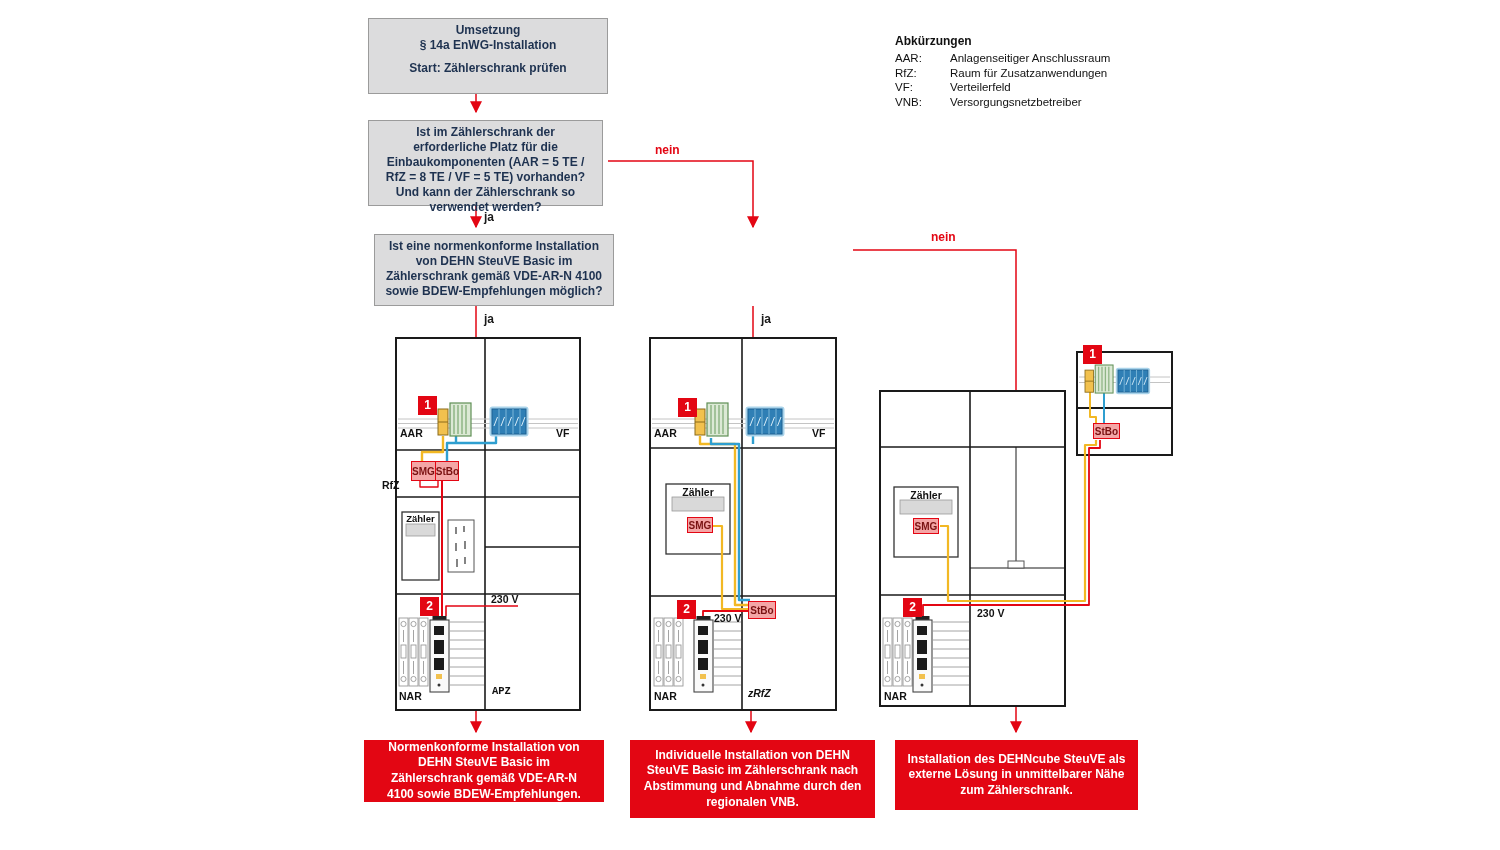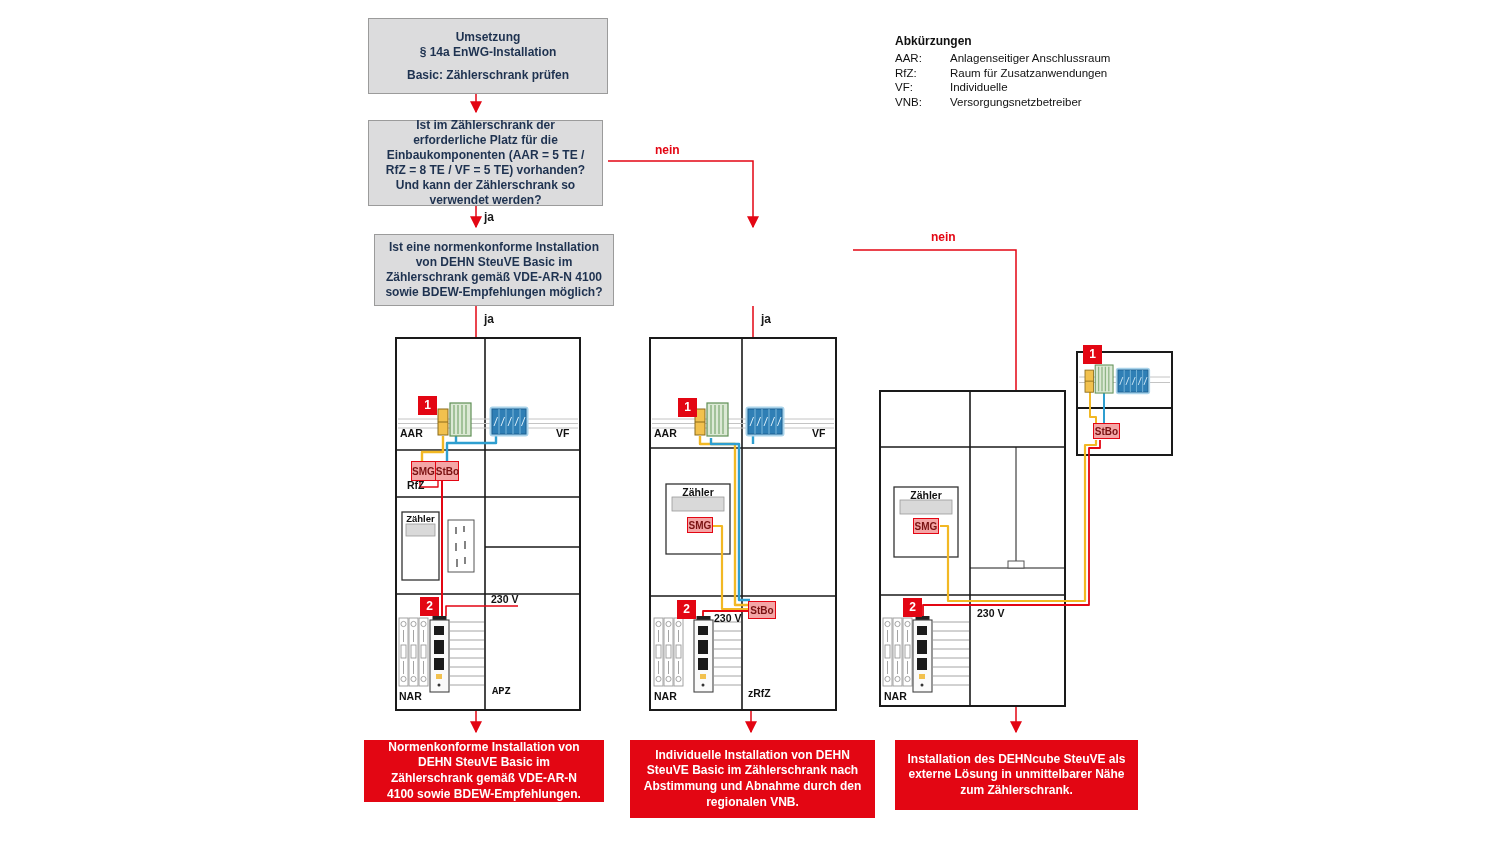--- a/index.html
+++ b/index.html
@@ -2,21 +2,21 @@
 <html lang="de"><head>
 <meta charset="utf-8">
 <style>
   html,body{margin:0;padding:0;background:#fff;}
   .canvas{position:relative;width:1500px;height:850px;background:#fff;overflow:hidden;
           font-family:"Liberation Sans",sans-serif;}
   .canvas svg{position:absolute;left:0;top:0;}
 
   .flowbox{position:absolute;box-sizing:border-box;background:#dcdcdd;border:1.5px solid #9b9b9b;
            color:#1e3250;font-weight:bold;font-size:12px;line-height:1.25;text-align:center;
-           display:flex;flex-direction:column;align-items:center;justify-content:center;padding:4px 10px;}
+           display:flex;flex-direction:column;align-items:center;padding:4px 10px;}
   .resultbox{position:absolute;box-sizing:border-box;background:#e30613;color:#fff;font-weight:bold;
              font-size:12px;line-height:1.3;text-align:center;display:flex;align-items:center;
              justify-content:center;padding:6px 12px;}
   .edgelabel{position:absolute;font-weight:bold;font-size:12px;}
   .edgelabel.no{color:#e30613;}
   .edgelabel.yes{color:#1a1a1a;}
 
   .cab-label{position:absolute;font-weight:bold;font-size:10.5px;color:#111;white-space:nowrap;}
   .small-label{position:absolute;font-weight:bold;font-size:9.5px;color:#111;white-space:nowrap;}
   .badge{position:absolute;width:19px;height:19px;background:#e30613;color:#fff;font-weight:bold;
@@ -170,21 +170,21 @@
       <path d="M476,711 V732" marker-end="url(#arr)"></path>
       <path d="M751,711 V732" marker-end="url(#arr)"></path>
       <path d="M1016,707 V732" marker-end="url(#arr)"></path>
     </g>
   </svg>
 
   <div class="flowbox" style="left:368px;top:18px;width:240px;height:76px;">
     <div>Umsetzung</div>
     <div>§ 14a EnWG-Installation</div>
     <div style="height:8px;"></div>
-    <div>Basic: Zählerschrank prüfen</div>
+    <div>Start: Zählerschrank prüfen</div>
   </div>
 
   <div class="flowbox" style="left:368px;top:120px;width:235px;height:86px;">
     <div>Ist im Zählerschrank der erforderliche Platz für die Einbaukomponenten (AAR = 5 TE / RfZ = 8 TE / VF = 5 TE) vorhanden? Und kann der Zählerschrank so verwendet werden?</div>
   </div>
 
   <div class="flowbox" style="left:368px;top:234px;width:240px;height:72px;margin-left:6px;">
     <div>Ist eine normenkonforme Installation von DEHN SteuVE Basic im Zählerschrank gemäß VDE-AR-N 4100 sowie BDEW-Empfehlungen möglich?</div>
   </div>
 
@@ -200,52 +200,52 @@
     <div class="row">
       <div class="k">AAR:</div>
       <div>Anlagenseitiger Anschlussraum</div>
     </div>
     <div class="row">
       <div class="k">RfZ:</div>
       <div>Raum für Zusatzanwendungen</div>
     </div>
     <div class="row">
       <div class="k">VF:</div>
-      <div>Individuelle</div>
+      <div>Verteilerfeld</div>
     </div>
     <div class="row">
       <div class="k">VNB:</div>
       <div>Versorgungsnetzbetreiber</div>
     </div>
   </div>
 
   <div class="badge" style="left:418px;top:396px;">1</div>
   <div class="cab-label" style="left:400px;top:427px;">AAR</div>
   <div class="cab-label" style="left:556px;top:427px;">VF</div>
   <div class="pinkpair" style="left:411px;top:461px;width:48px;height:20px;">
     <div>SMG</div>
     <div>StBo</div>
   </div>
-  <div class="cab-label" style="left:407px;top:479px;text-align:center;">RfZ</div>
+  <div class="cab-label" style="left:382px;top:479px;text-align:center;">RfZ</div>
   <div class="small-label" style="left:402px;top:513px;width:37px;text-align:center;">Zähler</div>
   <div class="badge" style="left:420px;top:597px;">2</div>
   <div class="cab-label" style="left:491px;top:593px;">230 V</div>
   <div class="cab-label" style="left:399px;top:690px;">NAR</div>
   <div class="cab-label" style="left:492px;top:685px;font-family:Liberation Mono, monospace;">APZ</div>
 
   <div class="badge" style="left:678px;top:398px;">1</div>
   <div class="cab-label" style="left:654px;top:427px;">AAR</div>
   <div class="cab-label" style="left:812px;top:427px;">VF</div>
   <div class="cab-label" style="left:666px;top:486px;width:64px;text-align:center;">Zähler</div>
   <div class="pinkbox" style="left:687px;top:517px;width:26px;height:16px;">SMG</div>
   <div class="pinkbox" style="left:748px;top:601px;width:28px;height:18px;">StBo</div>
   <div class="badge" style="left:677px;top:600px;">2</div>
   <div class="cab-label" style="left:714px;top:612px;">230 V</div>
   <div class="cab-label" style="left:654px;top:690px;">NAR</div>
-  <div class="cab-label" style="left:748px;top:687px;">zRfZ</div>
+  <div class="cab-label" style="left:748px;top:687px;font-style:italic;">zRfZ</div>
 
   <div class="cab-label" style="left:894px;top:489px;width:64px;text-align:center;">Zähler</div>
   <div class="pinkbox" style="left:913px;top:518px;width:26px;height:16px;">SMG</div>
   <div class="badge" style="left:903px;top:598px;">2</div>
   <div class="cab-label" style="left:977px;top:607px;">230 V</div>
   <div class="cab-label" style="left:884px;top:690px;">NAR</div>
 
   <div class="badge" style="left:1083px;top:345px;">1</div>
   <div class="pinkbox" style="left:1093px;top:423px;width:27px;height:16px;">StBo</div>
 

